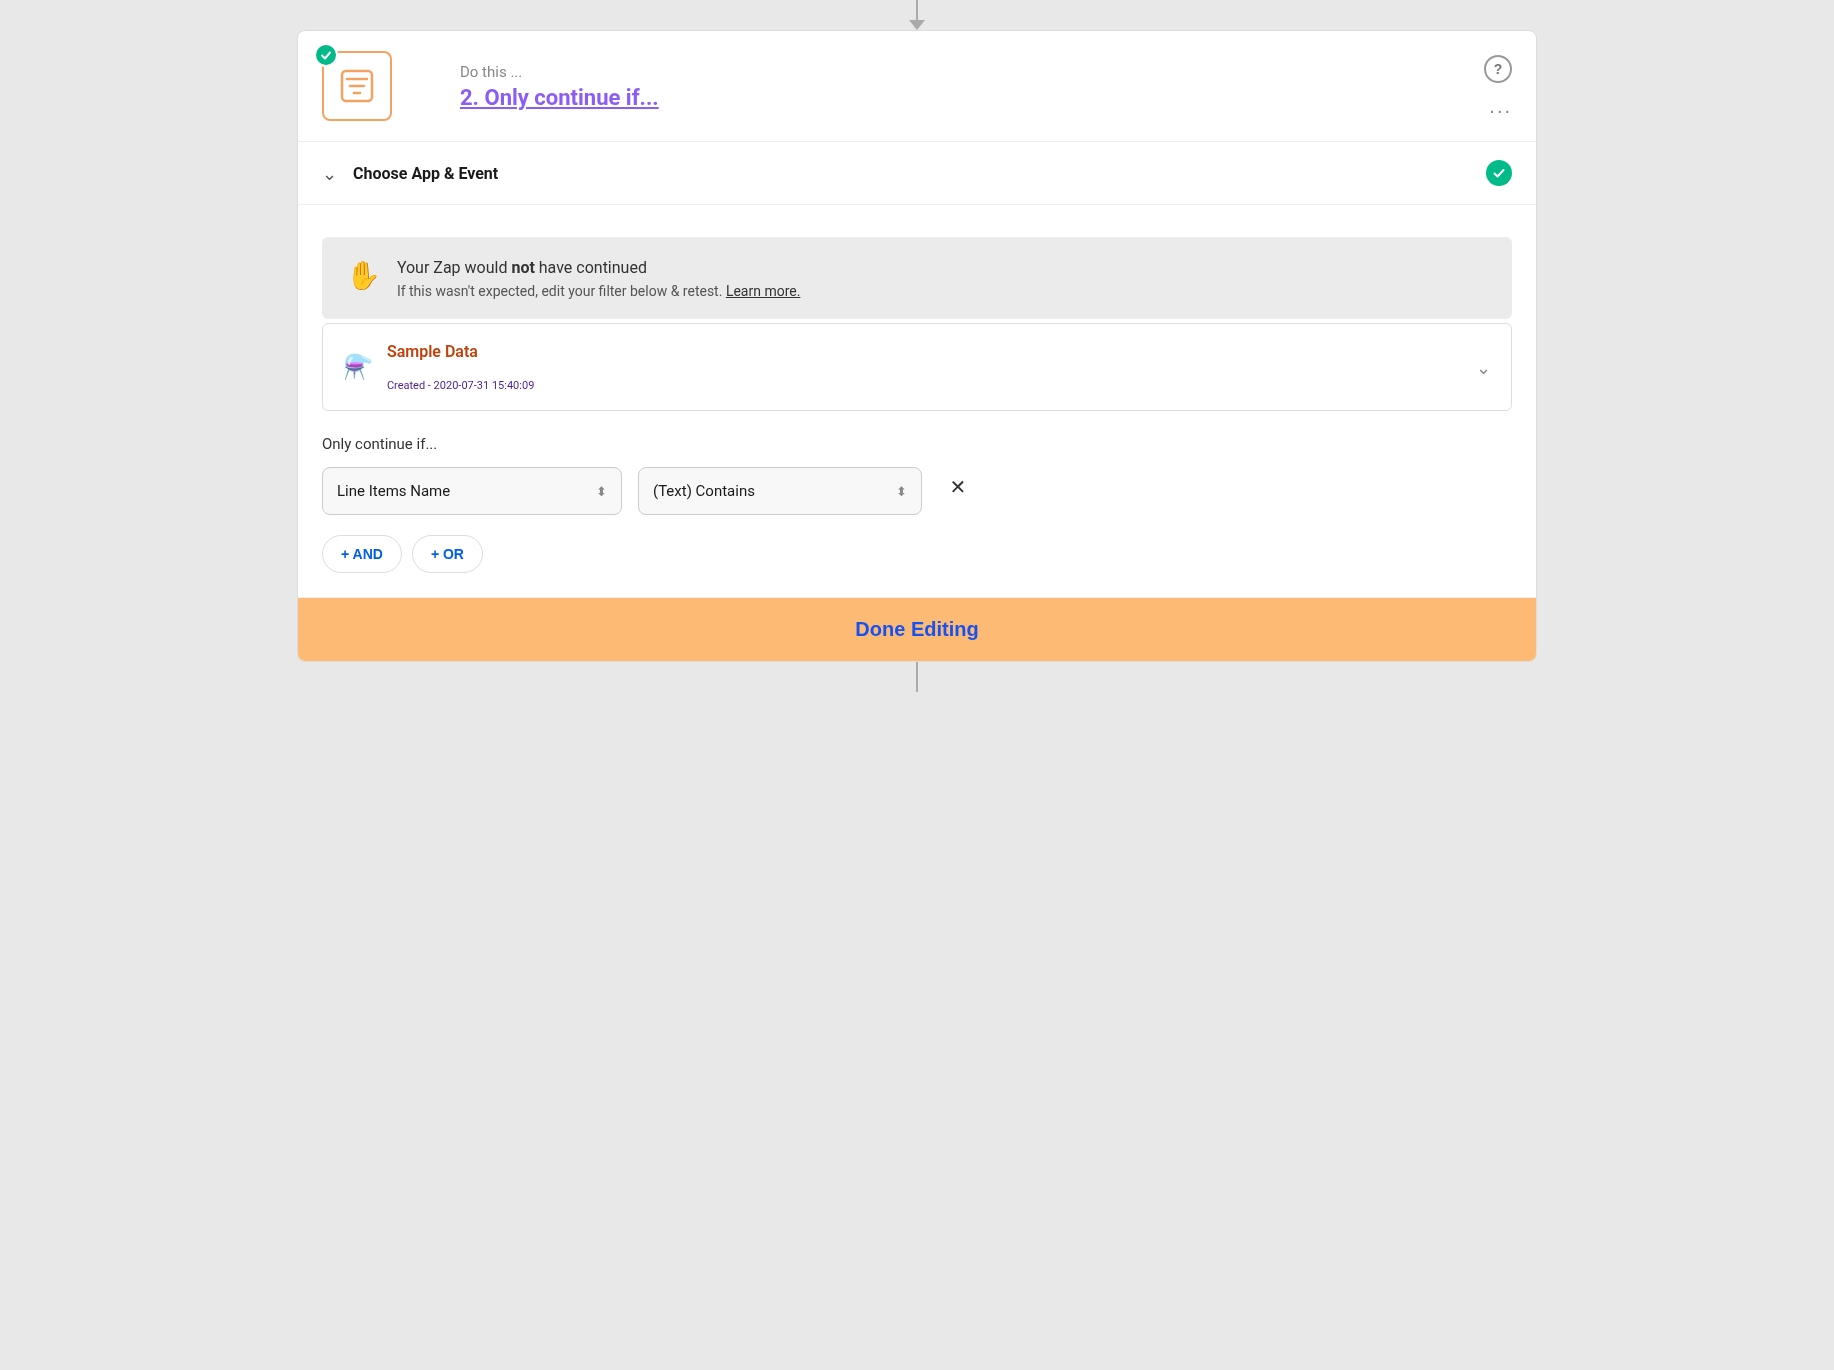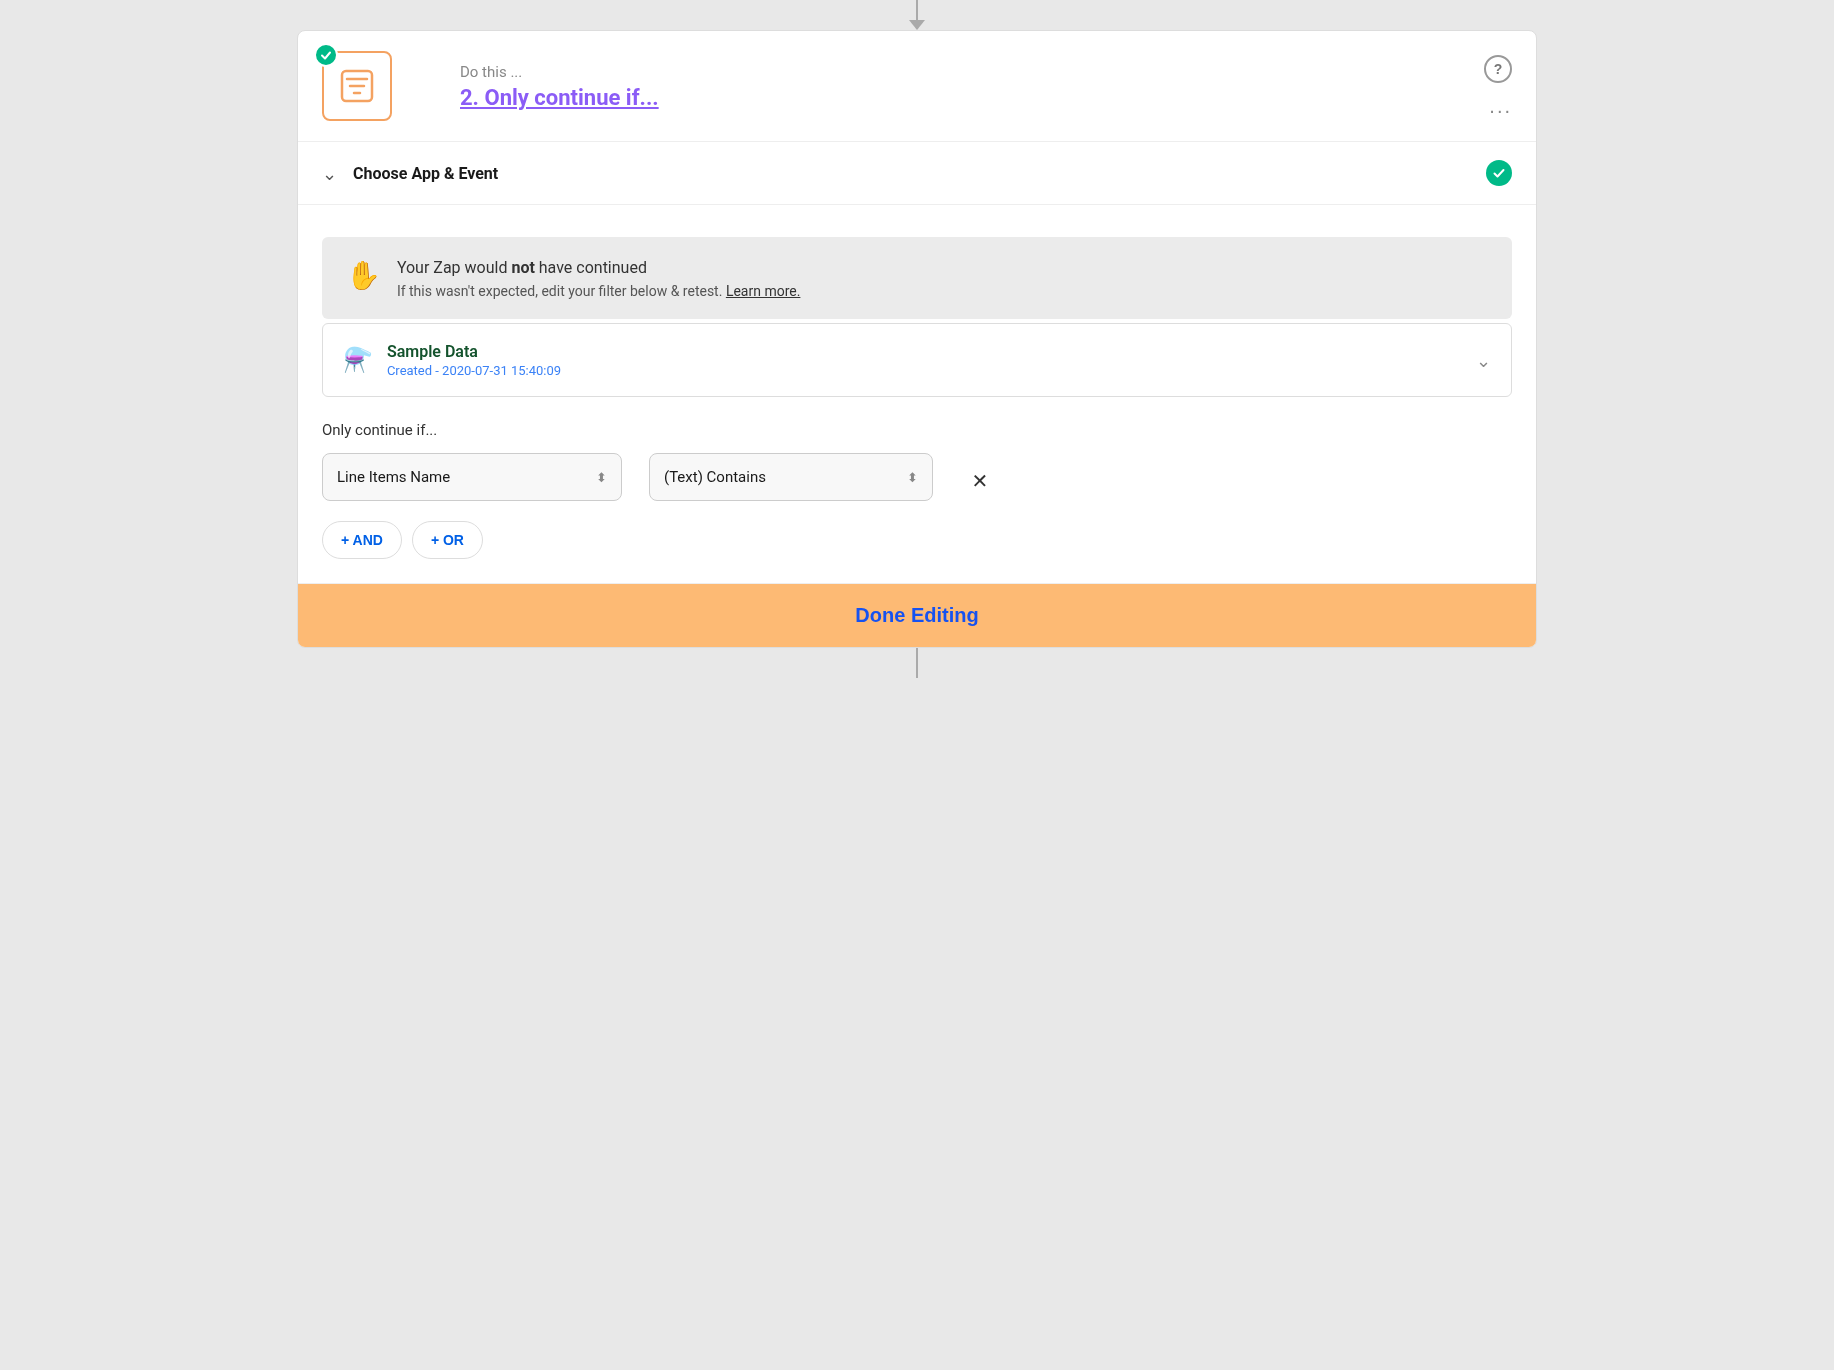--- a/index.html
+++ b/index.html
@@ -241,45 +241,45 @@
     }
 
     .beaker-icon {
       font-size: 24px;
       color: #888;
     }
 
     .sample-data-title {
       font-size: 16px;
       font-weight: 600;
-      color: #14532d;
+      color: #c2410c;
     }
 
     .sample-data-date {
-      font-size: 13px;
-      color: #3b82f6;
-      margin-top: 2px;
+      font-size: 11px;
+      color: #4c1d95;
+      margin-top: 18px;
     }
 
     .chevron-right {
       font-size: 18px;
       color: #888;
     }
 
     
     .only-continue-label {
       font-size: 15px;
       color: #333;
       margin-bottom: 14px;
     }
 
     .filter-row {
       display: flex;
-      align-items: flex-end;
-      gap: 27px;
+      align-items: flex-start;
+      gap: 16px;
       margin-bottom: 20px;
     }
 
     .filter-select {
       height: 48px;
       border-radius: 8px;
       border: 1.5px solid #ccc;
       background: #f8f8f8;
       font-size: 15px;
       color: #1a1a1a;

